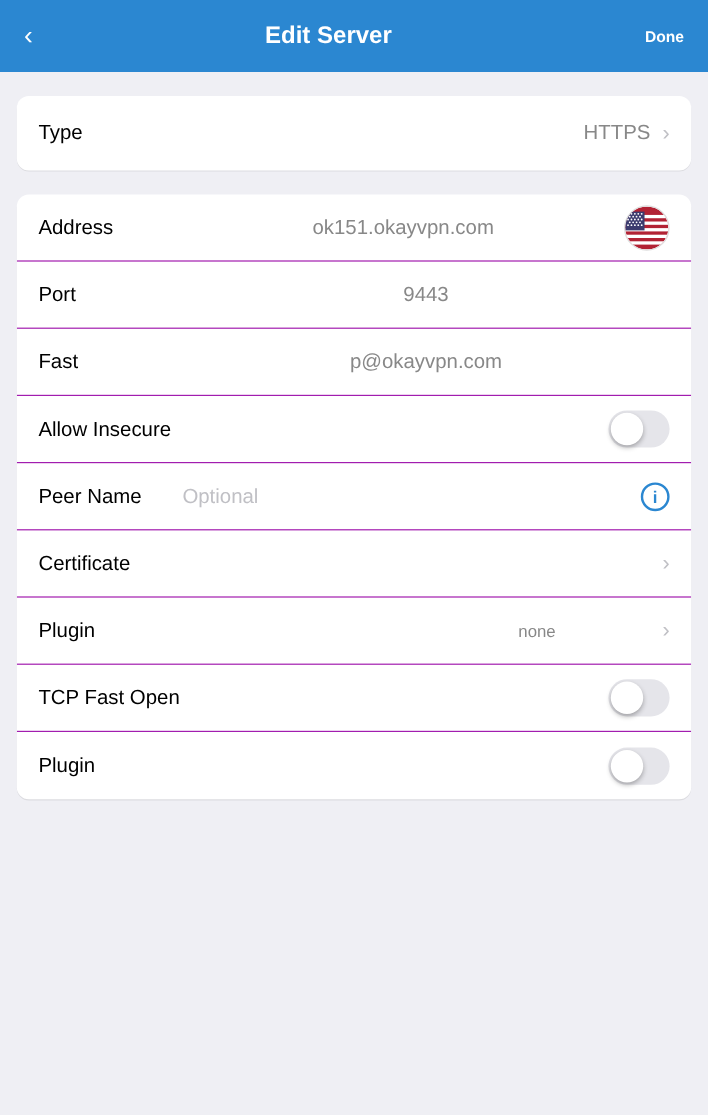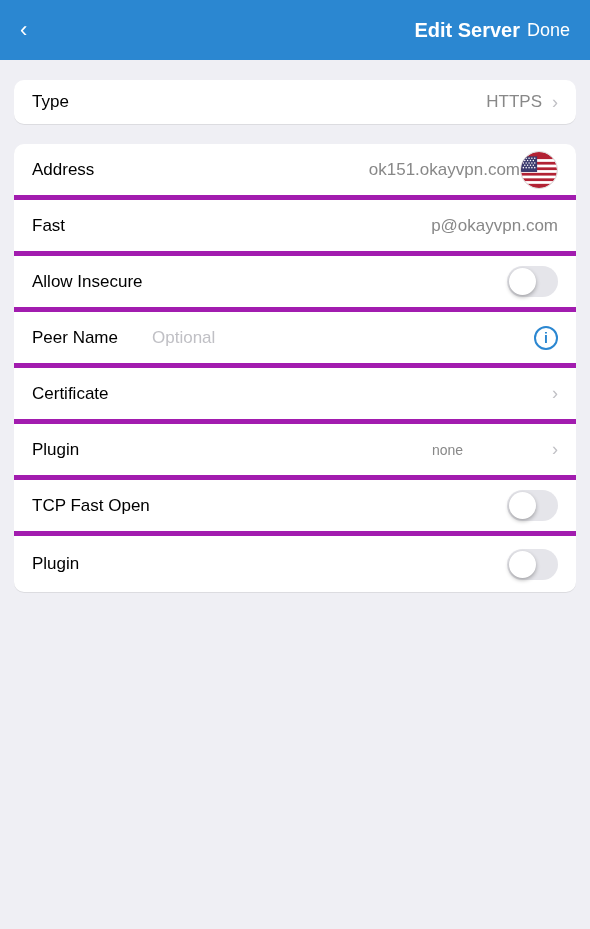--- a/index.html
+++ b/index.html
@@ -27,64 +27,64 @@
       font-weight: 300;
       cursor: pointer;
       display: flex;
       align-items: center;
     }
     .header-title {
       color: white;
       font-size: 20px;
       font-weight: 700;
       flex: 1;
-      text-align: right;
+      text-align: center;
     }
     .header-done {
       color: white;
-      font-size: 18px;
-      font-weight: 400;
+      font-size: 13px;
+      font-weight: 700;
       cursor: pointer;
       min-width: 50px;
       text-align: right;
     }
 
     
     .section {
       margin: 20px 14px;
       background: white;
       border-radius: 10px;
       overflow: hidden;
       box-shadow: 0 1px 0 rgba(0,0,0,0.08);
     }
 
     .row {
       display: flex;
       align-items: center;
       padding: 0 18px;
       height: 56px;
-      border-bottom: 5px solid #a21caf;
+      border-bottom: 1px solid #a21caf;
       position: relative;
     }
     .row:last-child {
       border-bottom: none;
     }
 
     .row-label {
       font-size: 17px;
       color: #000;
       font-weight: 400;
       min-width: 120px;
     }
 
     .row-value {
       font-size: 17px;
       color: #888;
       flex: 1;
-      text-align: right;
+      text-align: center;
     }
 
     .row-value-right {
       font-size: 14px;
       color: #888;
       flex: 1;
       text-align: center;
     }
 
     .chevron {
@@ -151,21 +151,21 @@
       justify-content: center;
       cursor: pointer;
       flex-shrink: 0;
     }
 
     
     .type-row {
       display: flex;
       align-items: center;
       padding: 0 18px;
-      height: 44px;
+      height: 62px;
     }
     .type-label {
       font-size: 17px;
       color: #000;
       font-weight: 400;
       flex: 1;
     }
     .type-value {
       font-size: 17px;
       color: #888;
@@ -243,20 +243,24 @@
             <circle cx="8.5" cy="16.5" r="0.8"></circle>
             <circle cx="11.5" cy="16.5" r="0.8"></circle>
             <circle cx="14.5" cy="16.5" r="0.8"></circle>
         </g>
 
         <circle cx="19" cy="19" r="19" fill="none" stroke="none" clip-path="url(#flag-clip)"></circle>
       </svg>
     </div>
   </div>
 
+  <div class="row">
+    <div class="row-label">Port</div>
+    <div class="row-value">9443</div>
+  </div>
 
   <div class="row">
     <div class="row-label">Fast</div>
     <div class="row-value">p@okayvpn.com</div>
   </div>
 
 
   <div class="row">
     <div class="row-label">Allow Insecure</div>
     <div style="flex:1;"></div>

